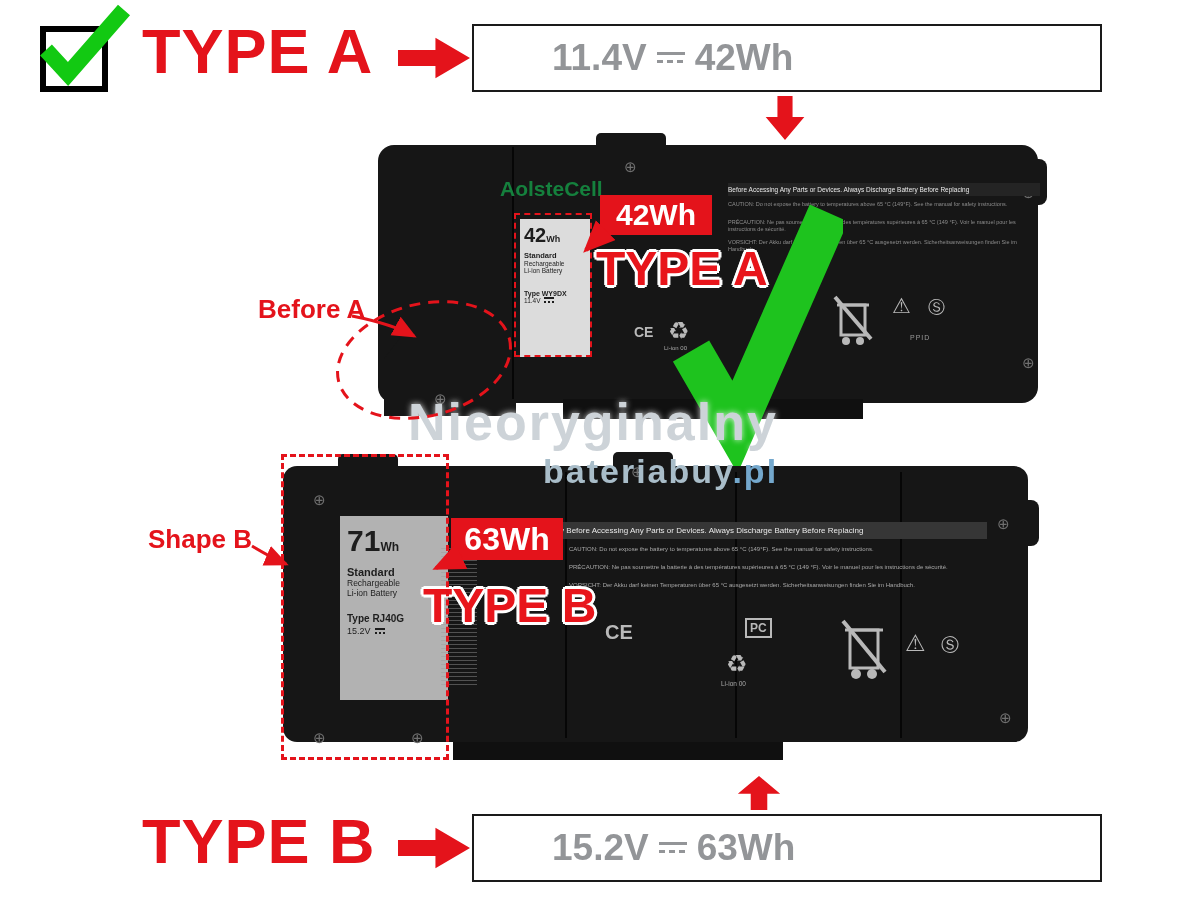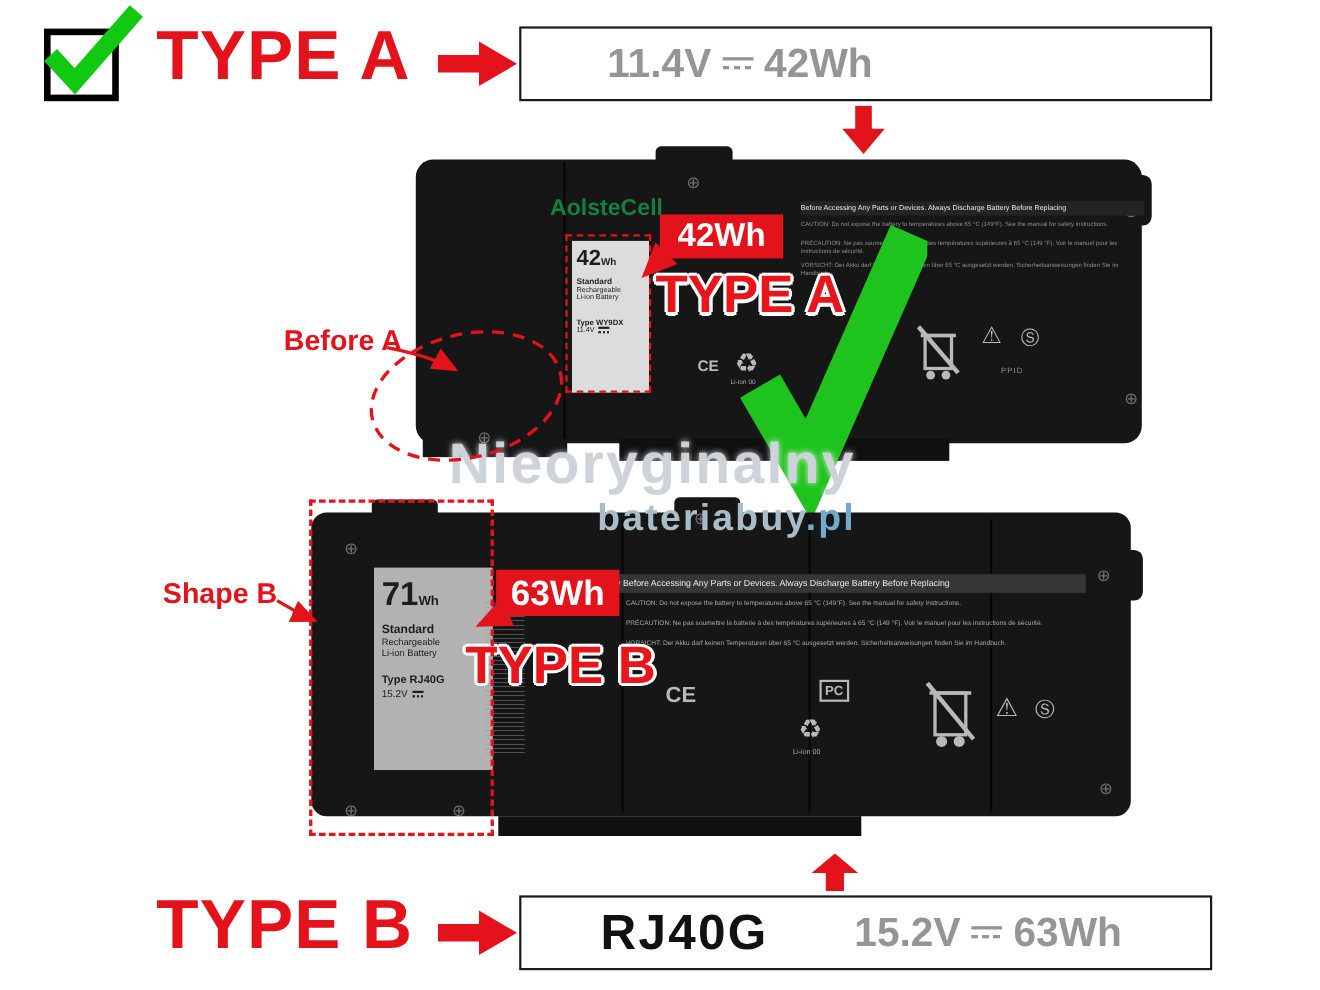--- a/index.html
+++ b/index.html
@@ -212,21 +212,20 @@
     <path d="M352 316 Q 392 324 414 336" fill="none" stroke="#e4131b" stroke-width="3" marker-end="url(#ah)"></path>
     <path d="M252 546 Q 272 558 286 564" fill="none" stroke="#e4131b" stroke-width="3" marker-end="url(#ah)"></path>
     <path d="M606 230 L 586 250" fill="none" stroke="#e4131b" stroke-width="4" marker-end="url(#ah)"></path>
     <path d="M462 556 L 436 568" fill="none" stroke="#e4131b" stroke-width="4" marker-end="url(#ah)"></path>
   </svg>
 
   <div class="block-arrow ar-up" style="left:736px;top:776px;width:46px;height:34px;"></div>
   <div class="red-h" style="left:142px;top:810px;">TYPE B</div>
   <div class="block-arrow ar-right" style="left:398px;top:826px;width:72px;height:44px;"></div>
   <div class="model-box" style="top:814px;">
-    <span class="model-code">RJ40G</span>
     <span class="spec">
       <span>15.2V</span>
       <span class="dc"></span>
       <span>63Wh</span>
     </span>
   </div>
 
 </div>
 
 </body></html>

